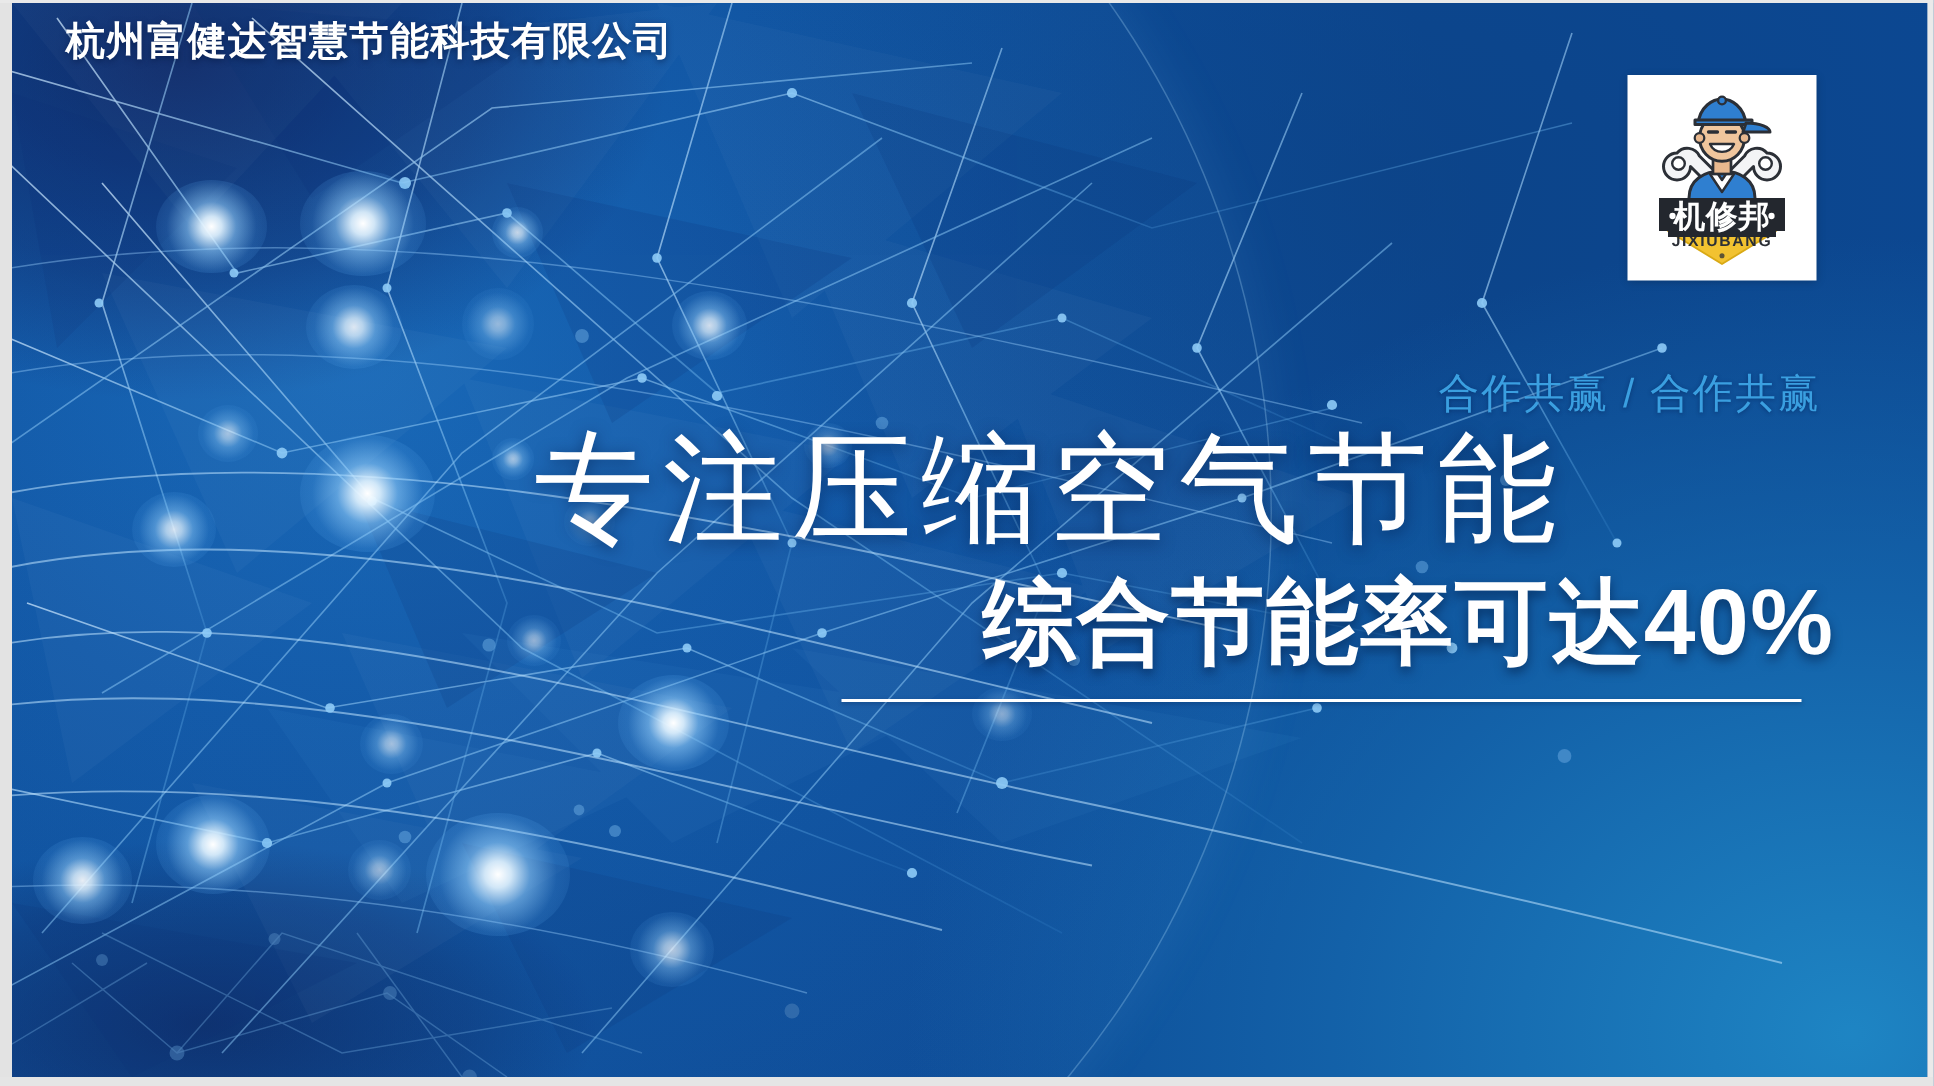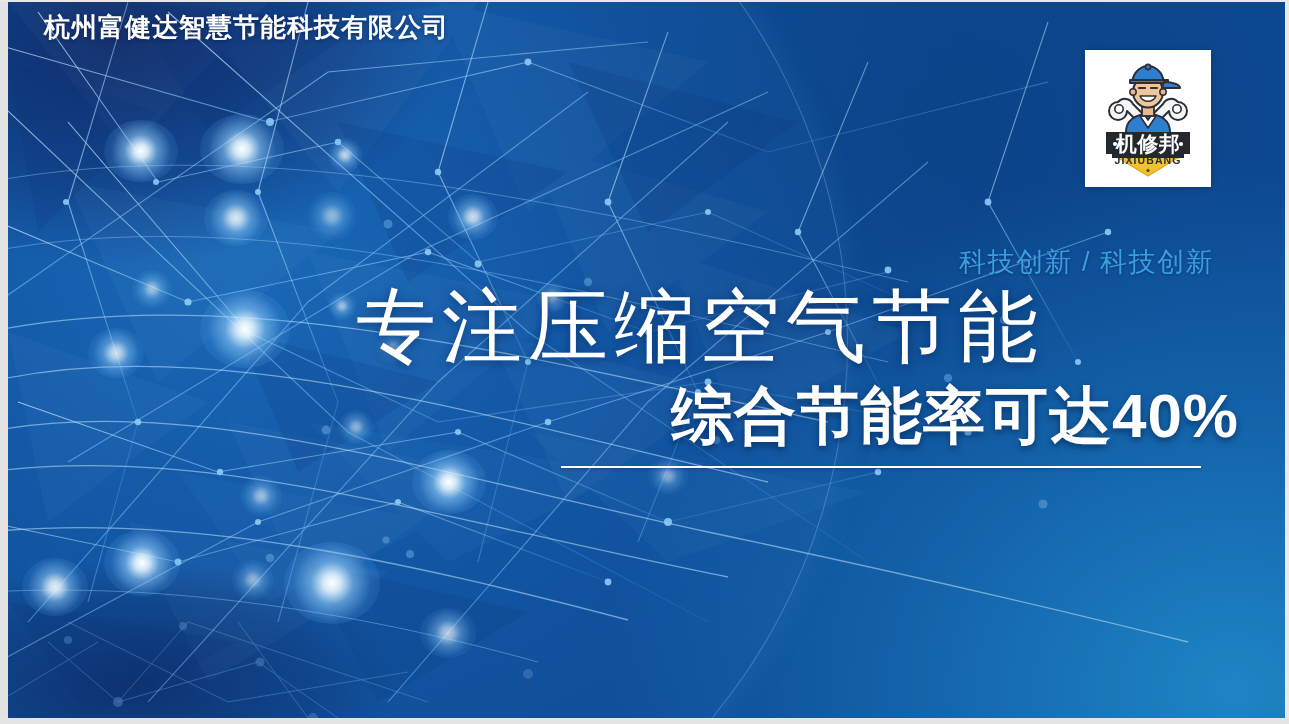--- a/index.html
+++ b/index.html
@@ -87,21 +87,21 @@
     text-shadow:0 1px 3px rgba(0,25,70,.45);
   }
   .headline {
     position:absolute; left:348px; top:281px;
     font-family:Liberation Serif, serif;
     font-size:80px; font-weight:400; color:#ffffff;
     letter-spacing:6px; line-height:88px; white-space:nowrap;
     text-shadow:0 2px 10px rgba(0,28,72,.55);
   }
   .subheadline {
-    position:absolute; right:46px; top:378px;
+    position:absolute; right:62px; top:378px;
     font-size:62px; font-weight:700; color:#ffffff;
     letter-spacing:1px; line-height:72px; white-space:nowrap;
     text-shadow:0 3px 7px rgba(0,26,66,.60);
   }
   .rule {
     position:absolute; left:553px; top:464px;
     width:640px; height:2px; background:#ffffff;
     box-shadow:0 1px 3px rgba(0,25,65,.35);
   }
   
@@ -339,21 +339,21 @@
 
         <g>
           <path d="M14,74 L98,74 L98,96 L92,96 L92,100 L20,100 L20,96 L14,96 Z" fill="#23272e"></path>
           <circle cx="23" cy="86" r="2.1" fill="#ffffff"></circle>
           <circle cx="89" cy="86" r="2.1" fill="#ffffff"></circle>
           <text x="56" y="93" text-anchor="middle" font-family="'DejaVu Sans',sans-serif" font-size="21" font-weight="700" fill="#ffffff" letter-spacing="0.5">机修邦</text>
         </g>
       </svg>
     </div>
 
-    <div class="tagline">科技创新 / 科技创新</div>
+    <div class="tagline">合作共赢 / 合作共赢</div>
 
     <div class="headline">专注压缩空气节能</div>
 
     <div class="subheadline">综合节能率可达40%</div>
 
     <div class="rule"></div>
 
   </div>
 
   <div class="edge-left"></div>

